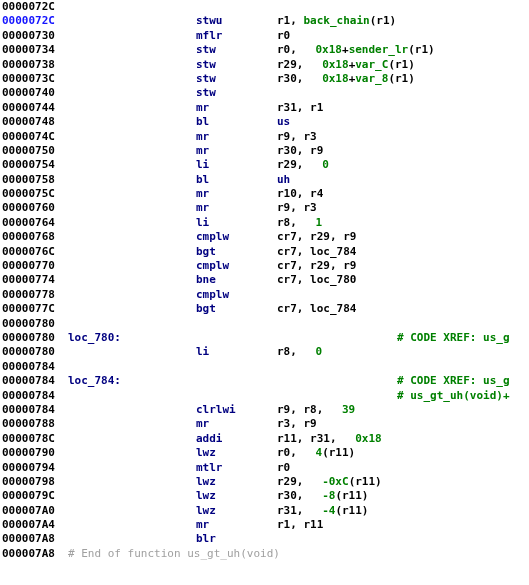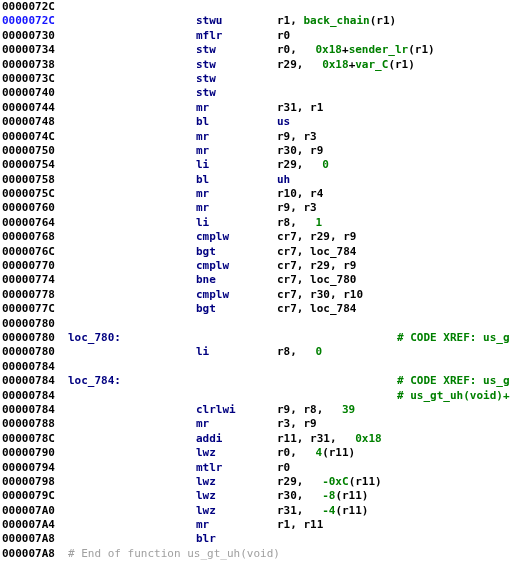--- a/index.html
+++ b/index.html
@@ -48,36 +48,36 @@
 </style>
 </head>
 <body>
 
 <div id="listing">
     <div class="line"><span class="col addr">0000072C</span></div>
     <div class="line"><span class="col addr cur">0000072C</span><span class="col mnem">stwu</span><span class="col ops"><span class="reg">r1, </span><span class="sym">back_chain</span><span class="reg">(r1)</span></span></div>
     <div class="line"><span class="col addr">00000730</span><span class="col mnem">mflr</span><span class="col ops"><span class="reg">r0</span></span></div>
     <div class="line"><span class="col addr">00000734</span><span class="col mnem">stw</span><span class="col ops"><span class="reg">r0, </span><span class="num">0x18</span><span class="reg">+</span><span class="sym">sender_lr</span><span class="reg">(r1)</span></span></div>
     <div class="line"><span class="col addr">00000738</span><span class="col mnem">stw</span><span class="col ops"><span class="reg">r29, </span><span class="num">0x18</span><span class="reg">+</span><span class="sym">var_C</span><span class="reg">(r1)</span></span></div>
-    <div class="line"><span class="col addr">0000073C</span><span class="col mnem">stw</span></div>
+    <div class="line"><span class="col addr">0000073C</span><span class="col mnem">stw</span><span class="col ops"><span class="reg">r30, </span><span class="num">0x18</span><span class="reg">+</span><span class="sym">var_8</span><span class="reg">(r1)</span></span></div>
     <div class="line"><span class="col addr">00000740</span><span class="col mnem">stw</span></div>
     <div class="line"><span class="col addr">00000744</span><span class="col mnem">mr</span><span class="col ops"><span class="reg">r31, r1</span></span></div>
     <div class="line"><span class="col addr">00000748</span><span class="col mnem">bl</span><span class="col ops"><span class="brn">us</span></span></div>
     <div class="line"><span class="col addr">0000074C</span><span class="col mnem">mr</span><span class="col ops"><span class="reg">r9, r3</span></span></div>
     <div class="line"><span class="col addr">00000750</span><span class="col mnem">mr</span><span class="col ops"><span class="reg">r30, r9</span></span></div>
     <div class="line"><span class="col addr">00000754</span><span class="col mnem">li</span><span class="col ops"><span class="reg">r29, </span><span class="num">0</span></span></div>
     <div class="line"><span class="col addr">00000758</span><span class="col mnem">bl</span><span class="col ops"><span class="brn">uh</span></span></div>
     <div class="line"><span class="col addr">0000075C</span><span class="col mnem">mr</span><span class="col ops"><span class="reg">r10, r4</span></span></div>
     <div class="line"><span class="col addr">00000760</span><span class="col mnem">mr</span><span class="col ops"><span class="reg">r9, r3</span></span></div>
     <div class="line"><span class="col addr">00000764</span><span class="col mnem">li</span><span class="col ops"><span class="reg">r8, </span><span class="num">1</span></span></div>
     <div class="line"><span class="col addr">00000768</span><span class="col mnem">cmplw</span><span class="col ops"><span class="reg">cr7, r29, r9</span></span></div>
     <div class="line"><span class="col addr">0000076C</span><span class="col mnem">bgt</span><span class="col ops"><span class="reg">cr7, loc_784</span></span></div>
     <div class="line"><span class="col addr">00000770</span><span class="col mnem">cmplw</span><span class="col ops"><span class="reg">cr7, r29, r9</span></span></div>
     <div class="line"><span class="col addr">00000774</span><span class="col mnem">bne</span><span class="col ops"><span class="reg">cr7, loc_780</span></span></div>
-    <div class="line"><span class="col addr">00000778</span><span class="col mnem">cmplw</span><span class="col ops"><span class="reg">cr7, r30, r10</span></span></div>
+    <div class="line"><span class="col addr">00000778</span><span class="col mnem">cmplw</span></div>
     <div class="line"><span class="col addr">0000077C</span><span class="col mnem">bgt</span><span class="col ops"><span class="reg">cr7, loc_784</span></span></div>
     <div class="line"><span class="col addr">00000780</span></div>
     <div class="line"><span class="col addr">00000780</span><span class="col label">loc_780:</span><span class="col comment"># CODE XREF: us_g</span></div>
     <div class="line"><span class="col addr">00000780</span><span class="col mnem">li</span><span class="col ops"><span class="reg">r8, </span><span class="num">0</span></span></div>
     <div class="line"><span class="col addr">00000784</span></div>
     <div class="line"><span class="col addr">00000784</span><span class="col label">loc_784:</span><span class="col comment"># CODE XREF: us_g</span></div>
     <div class="line"><span class="col addr">00000784</span><span class="col comment"># us_gt_uh(void)+</span></div>
     <div class="line"><span class="col addr">00000784</span><span class="col mnem">clrlwi</span><span class="col ops"><span class="reg">r9, r8, </span><span class="num">39</span></span></div>
     <div class="line"><span class="col addr">00000788</span><span class="col mnem">mr</span><span class="col ops"><span class="reg">r3, r9</span></span></div>
     <div class="line"><span class="col addr">0000078C</span><span class="col mnem">addi</span><span class="col ops"><span class="reg">r11, r31, </span><span class="num">0x18</span></span></div>

